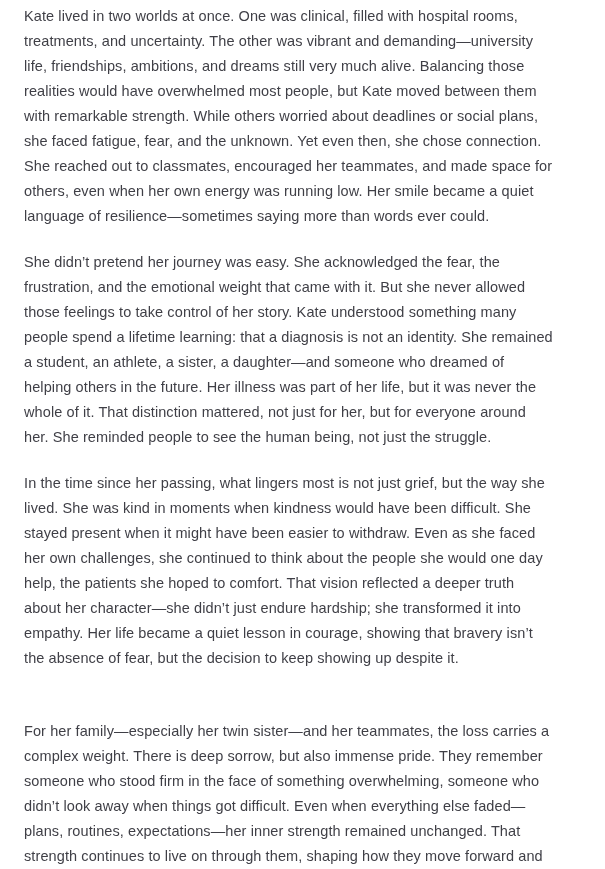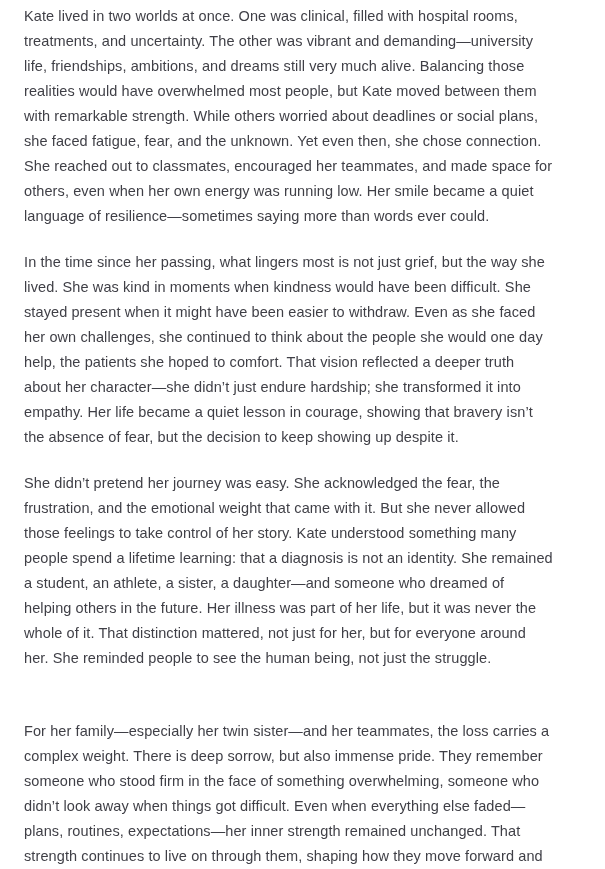--- a/index.html
+++ b/index.html
@@ -35,36 +35,36 @@
 <main class="article">
   <p class="para">Kate lived in two worlds at once. One was clinical, filled with hospital rooms,
 treatments, and uncertainty. The other was vibrant and demanding—university
 life, friendships, ambitions, and dreams still very much alive. Balancing those
 realities would have overwhelmed most people, but Kate moved between them
 with remarkable strength. While others worried about deadlines or social plans,
 she faced fatigue, fear, and the unknown. Yet even then, she chose connection.
 She reached out to classmates, encouraged her teammates, and made space for
 others, even when her own energy was running low. Her smile became a quiet
 language of resilience—sometimes saying more than words ever could.</p>
+  <p class="para">She didn’t pretend her journey was easy. She acknowledged the fear, the
+frustration, and the emotional weight that came with it. But she never allowed
+those feelings to take control of her story. Kate understood something many
+people spend a lifetime learning: that a diagnosis is not an identity. She remained
+a student, an athlete, a sister, a daughter—and someone who dreamed of
+helping others in the future. Her illness was part of her life, but it was never the
+whole of it. That distinction mattered, not just for her, but for everyone around
+her. She reminded people to see the human being, not just the struggle.</p>
   <p class="para">In the time since her passing, what lingers most is not just grief, but the way she
 lived. She was kind in moments when kindness would have been difficult. She
 stayed present when it might have been easier to withdraw. Even as she faced
 her own challenges, she continued to think about the people she would one day
 help, the patients she hoped to comfort. That vision reflected a deeper truth
 about her character—she didn’t just endure hardship; she transformed it into
 empathy. Her life became a quiet lesson in courage, showing that bravery isn’t
 the absence of fear, but the decision to keep showing up despite it.</p>
-  <p class="para">She didn’t pretend her journey was easy. She acknowledged the fear, the
-frustration, and the emotional weight that came with it. But she never allowed
-those feelings to take control of her story. Kate understood something many
-people spend a lifetime learning: that a diagnosis is not an identity. She remained
-a student, an athlete, a sister, a daughter—and someone who dreamed of
-helping others in the future. Her illness was part of her life, but it was never the
-whole of it. That distinction mattered, not just for her, but for everyone around
-her. She reminded people to see the human being, not just the struggle.</p>
   <p class="para">For her family—especially her twin sister—and her teammates, the loss carries a
 complex weight. There is deep sorrow, but also immense pride. They remember
 someone who stood firm in the face of something overwhelming, someone who
 didn’t look away when things got difficult. Even when everything else faded—
 plans, routines, expectations—her inner strength remained unchanged. That
 strength continues to live on through them, shaping how they move forward and
 how they remember her.</p>
 </main>
 
 </body></html>

